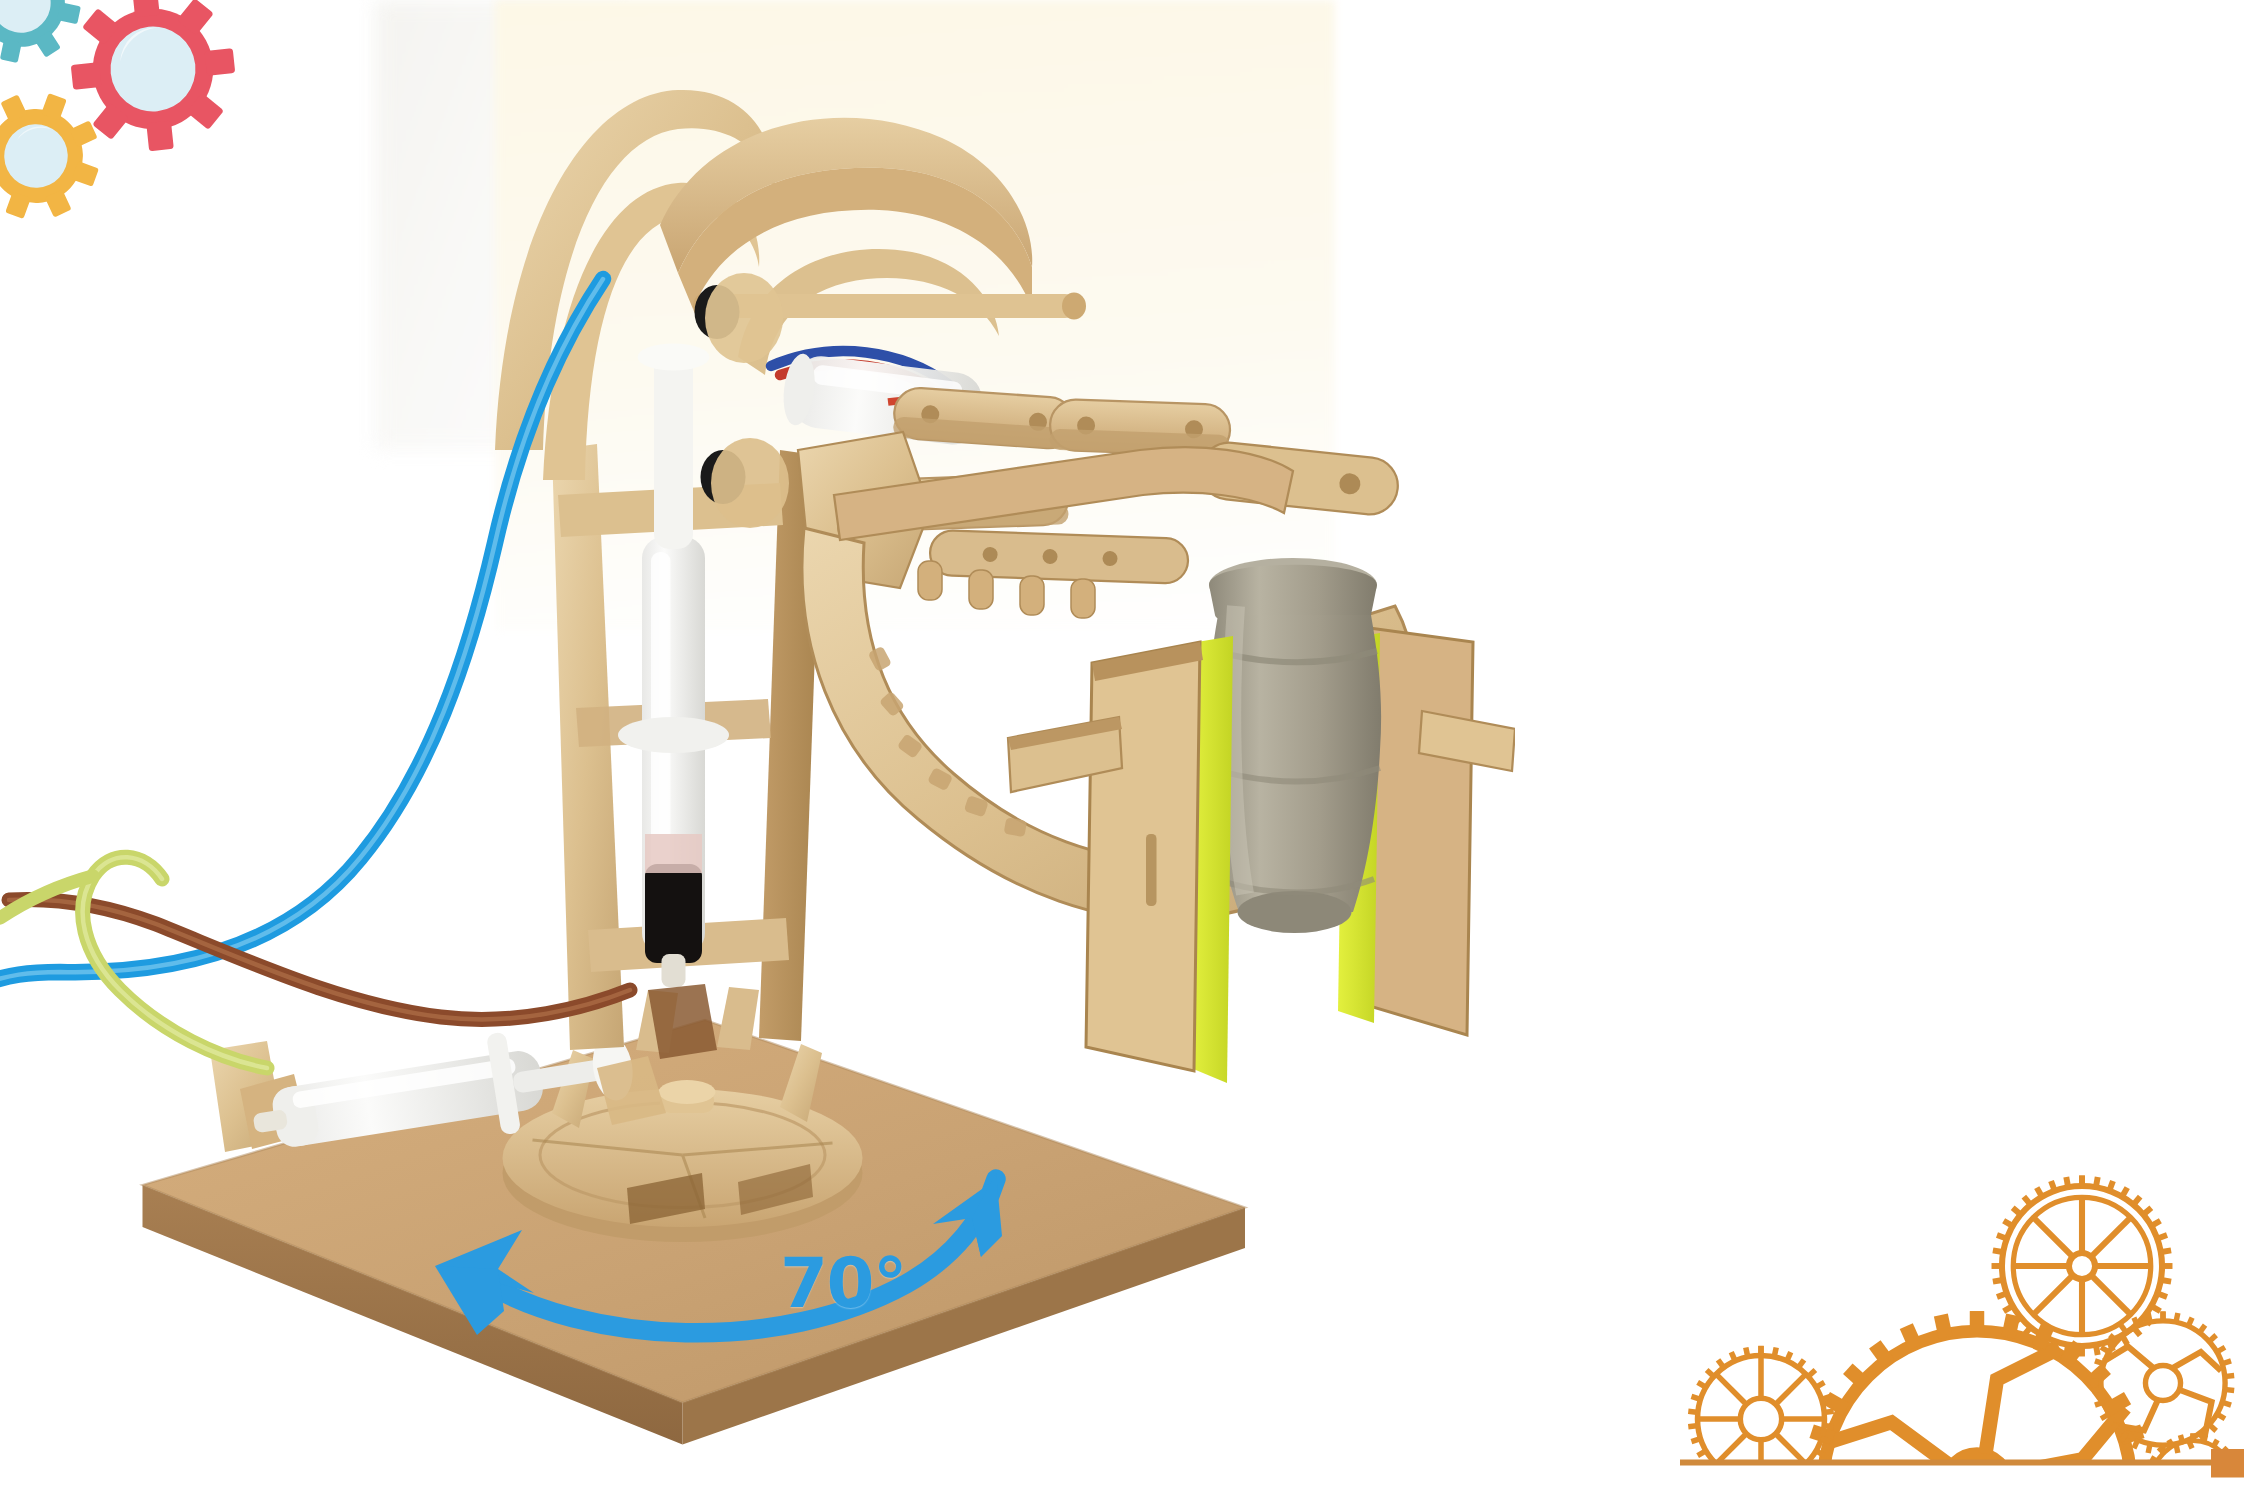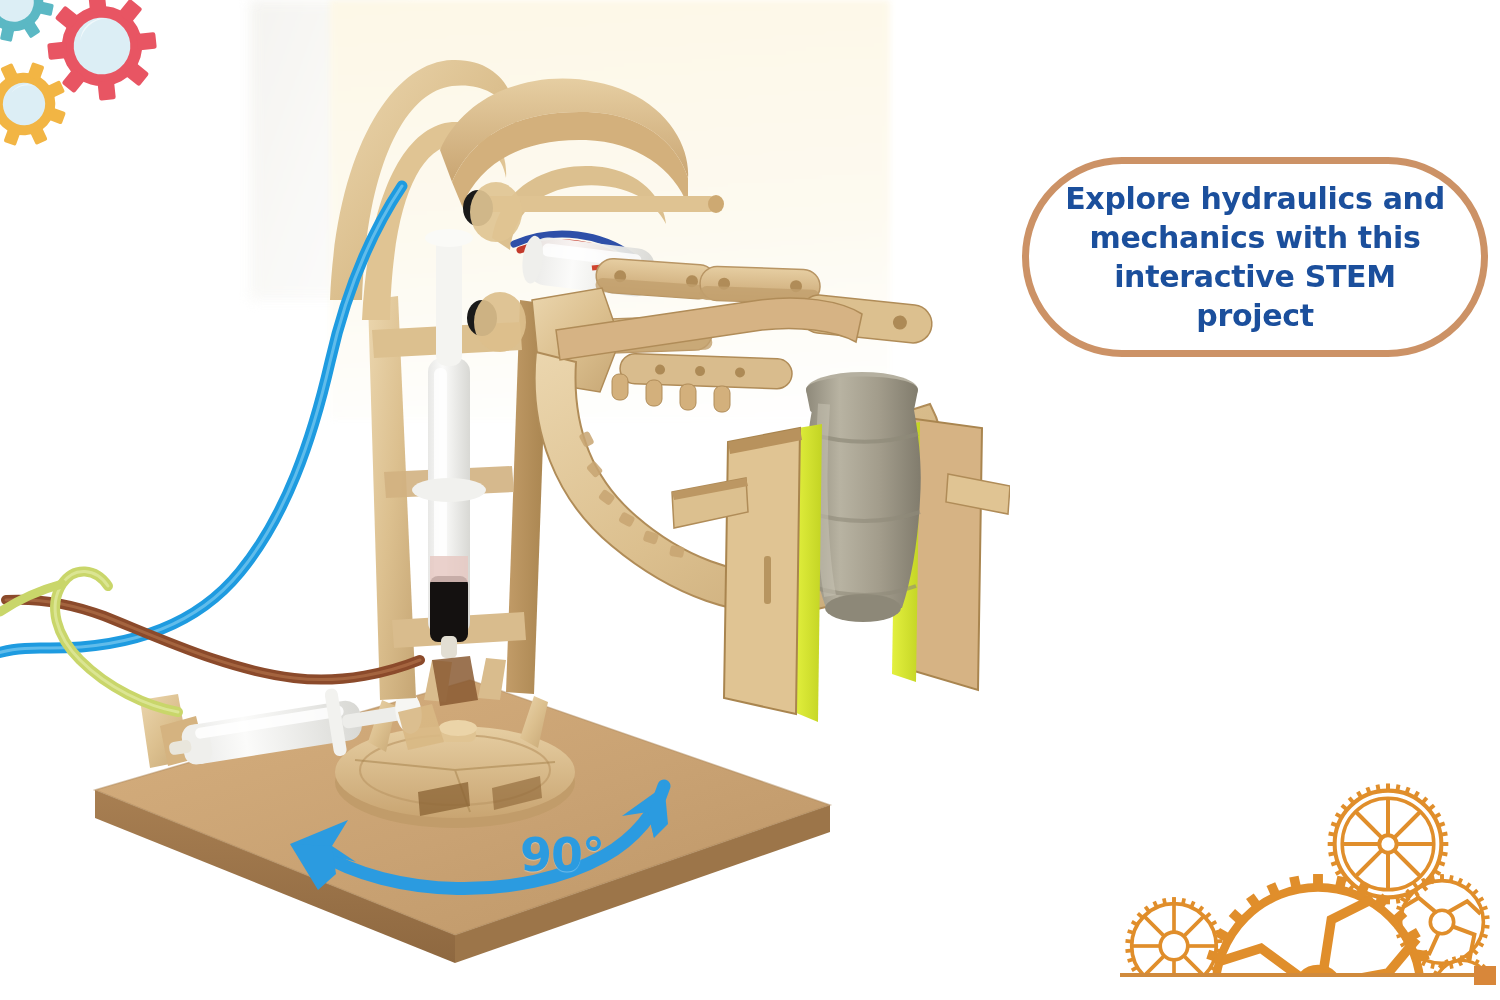--- a/index.html
+++ b/index.html
@@ -397,25 +397,22 @@
       <path d="M318,852 C392,898 520,902 604,856 C636,838 656,812 664,786" stroke="#2B9BE0" stroke-width="13" fill="none" stroke-linecap="round"></path>
 
       <path d="M664,786 L622,816 L648,812 L654,838 Z" fill="#2B9BE0"></path>
       <path d="M664,782 L668,824 L654,838 L648,812 Z" fill="#2B9BE0"></path>
 
       <path d="M290,844 L348,820 L332,846 L356,862 Z" fill="#2B9BE0"></path>
       <path d="M290,844 L318,890 L336,874 L332,846 Z" fill="#2B9BE0"></path>
     </g>
   </svg>
 
-  <div class="deg-label">90°</div>
-
-  <div class="callout">
-    <div class="callout-text">Explore hydraulics and mechanics with this interactive STEM project</div>
-  </div>
+  <div class="deg-label">70°</div>
+
 
 
   <svg class="gears-br" viewBox="0 0 380 240">
     <defs>
 
       <g id="toothring">
         <g id="tooths">
           <rect x="-2.6" y="-100" width="5.2" height="11"></rect>
         </g>
       </g>

